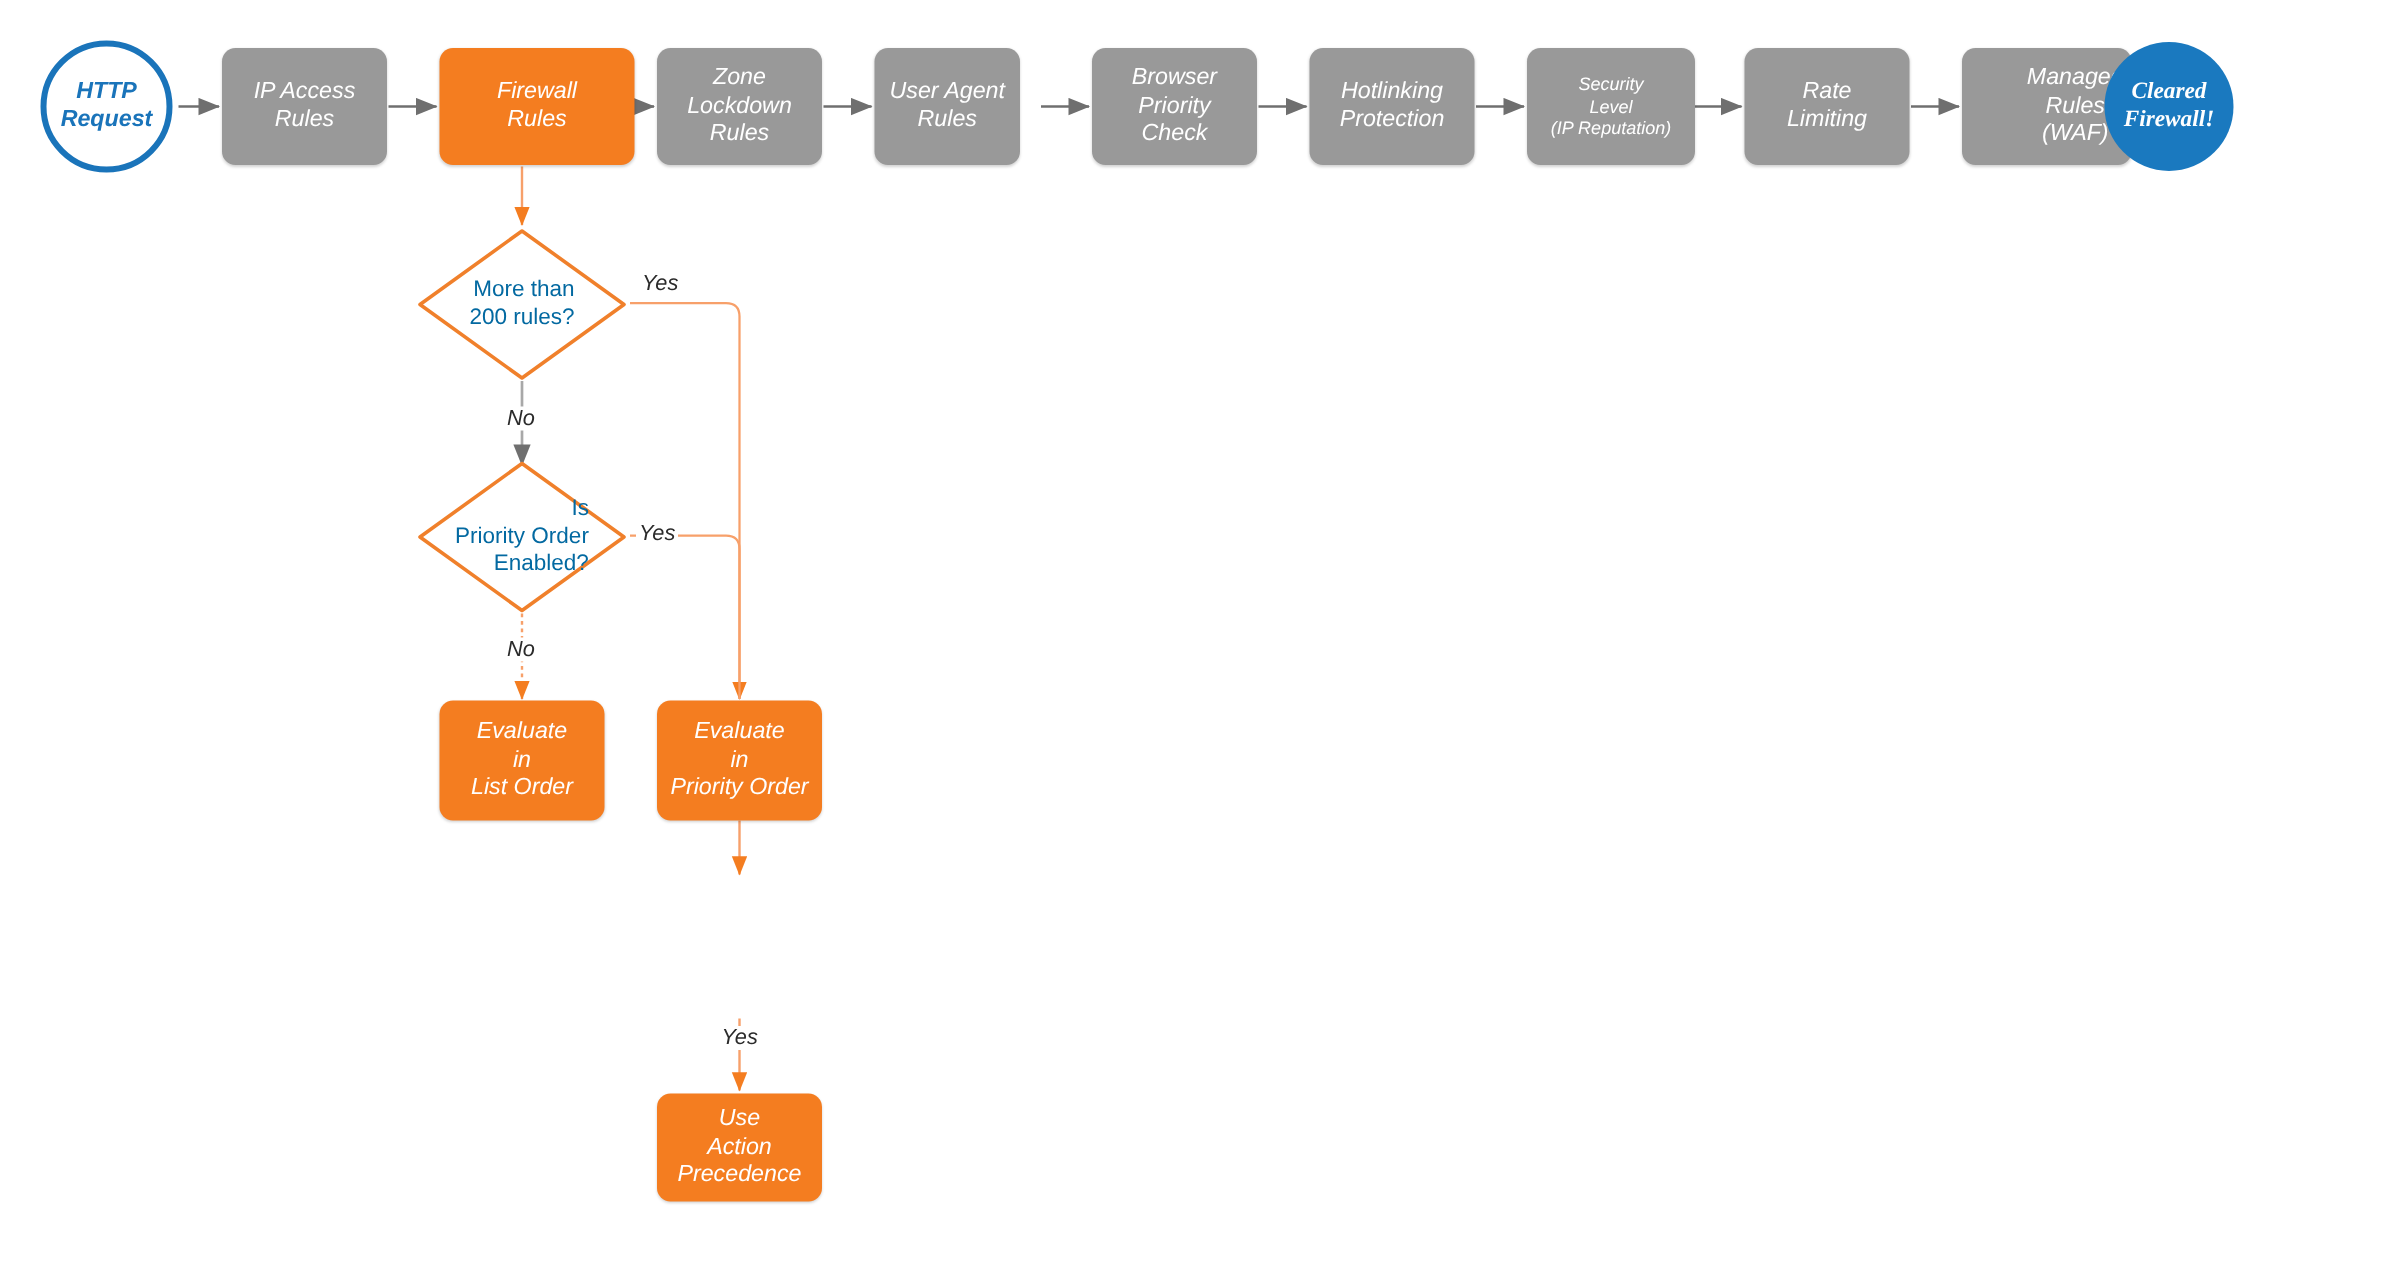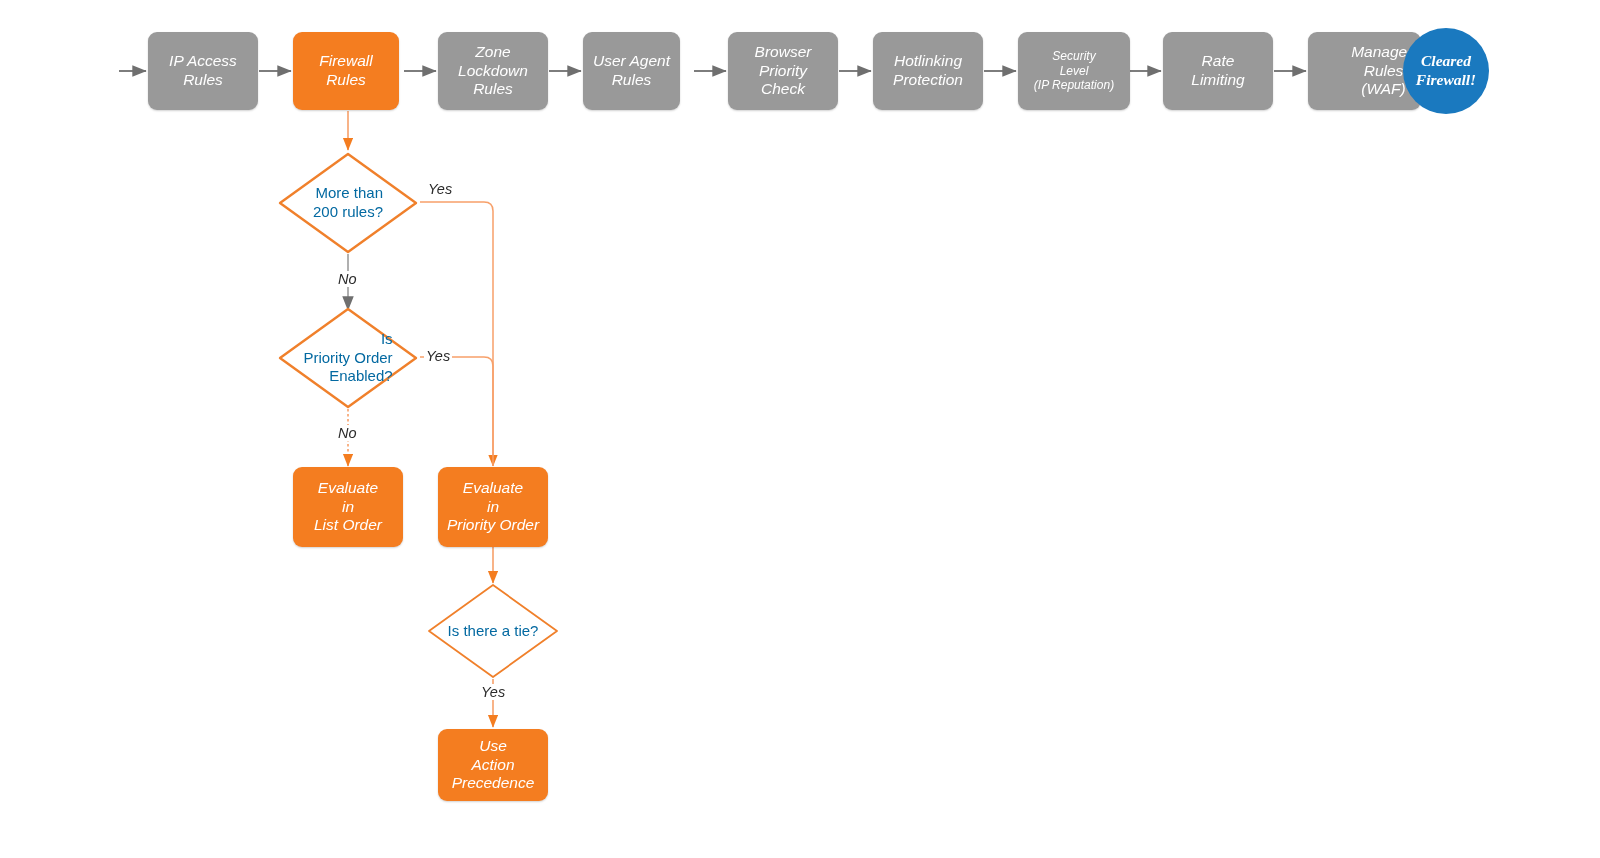--- a/index.html
+++ b/index.html
@@ -145,27 +145,31 @@
 
     <path d="M420,357 L484,357 Q493,357 493,366 L493,466" stroke="#f7a06a" stroke-width="1.5" fill="none"></path>
 
     <line x1="348" y1="409" x2="348" y2="466" stroke="#f7a06a" stroke-width="1.6" fill="none" stroke-dasharray="2.5 2.5" marker-end="url(#arrow-orange)"></line>
 
     <line x1="493" y1="547" x2="493" y2="583" stroke="#f7a06a" stroke-width="1.6" fill="none" marker-end="url(#arrow-orange)"></line>
 
     <line x1="493" y1="679" x2="493" y2="727" stroke="#f7a06a" stroke-width="1.6" fill="none" marker-end="url(#arrow-orange)"></line>
   </svg>
 
+  <div class="node circle outline" style="left:27px; top:27px; width:88px; height:88px;">
+    <span class="nlabel">HTTP
+Request</span>
+  </div>
 
   <div class="node proc gray" style="left:148px; top:32px; width:110px; height:78px;">
     <span class="nlabel">IP Access
 Rules</span>
   </div>
 
-  <div class="node proc orange" style="left:293px; top:32px; width:106px; height:78px;">
+  <div class="node proc orange" style="left:293px; top:32px; width:130px; height:78px;">
     <span class="nlabel">Firewall
 Rules</span>
   </div>
 
   <div class="node proc gray" style="left:438px; top:32px; width:110px; height:78px;">
     <span class="nlabel">Zone
 Lockdown
 Rules</span>
   </div>
 
@@ -217,26 +221,20 @@
 
   <div class="diamond" style="left:278px; top:307px; width:140px; height:102px;">
     <svg width="140" height="102" viewBox="0 0 140 102">
       <polygon points="70,2 138,51 70,100 2,51" fill="#ffffff" stroke="#f0802b" stroke-width="2.4" stroke-linejoin="round"></polygon>
     </svg>
     <div class="dlabel">Is
 Priority Order
 Enabled?</div>
   </div>
 
-  <div class="diamond" style="left:427px; top:583px; width:132px; height:96px;">
-    <svg width="132" height="96" viewBox="0 0 132 96">
-      <polygon points="66,2 130,48 66,94 2,48" fill="#ffffff" stroke="#f0802b" stroke-width="1.8" stroke-linejoin="round"></polygon>
-    </svg>
-    <div class="dlabel">Is there a tie?</div>
-  </div>
 
   <div class="node proc orange" style="left:293px; top:467px; width:110px; height:80px;">
     <span class="nlabel">Evaluate
 in
 List Order</span>
   </div>
 
   <div class="node proc orange" style="left:438px; top:467px; width:110px; height:80px;">
     <span class="nlabel">Evaluate
 in

